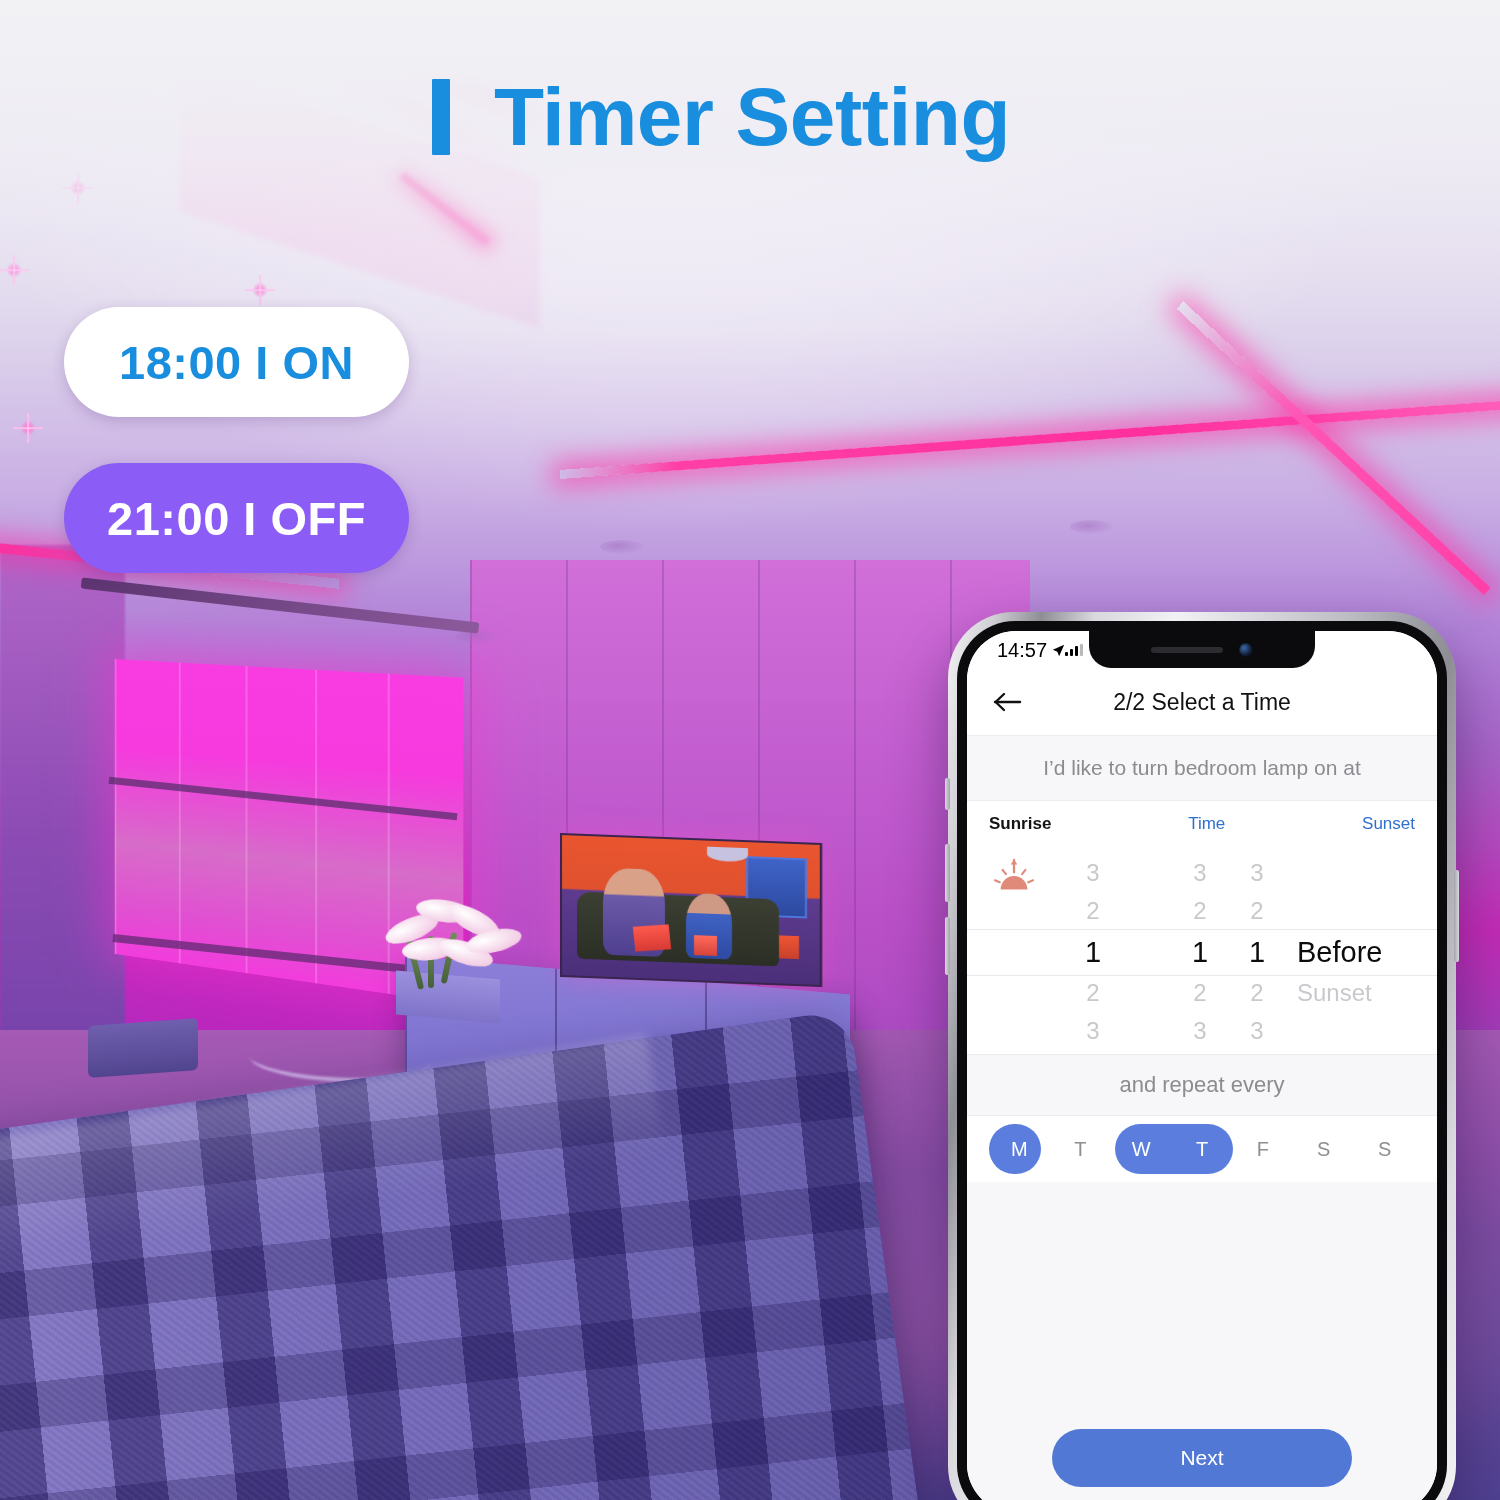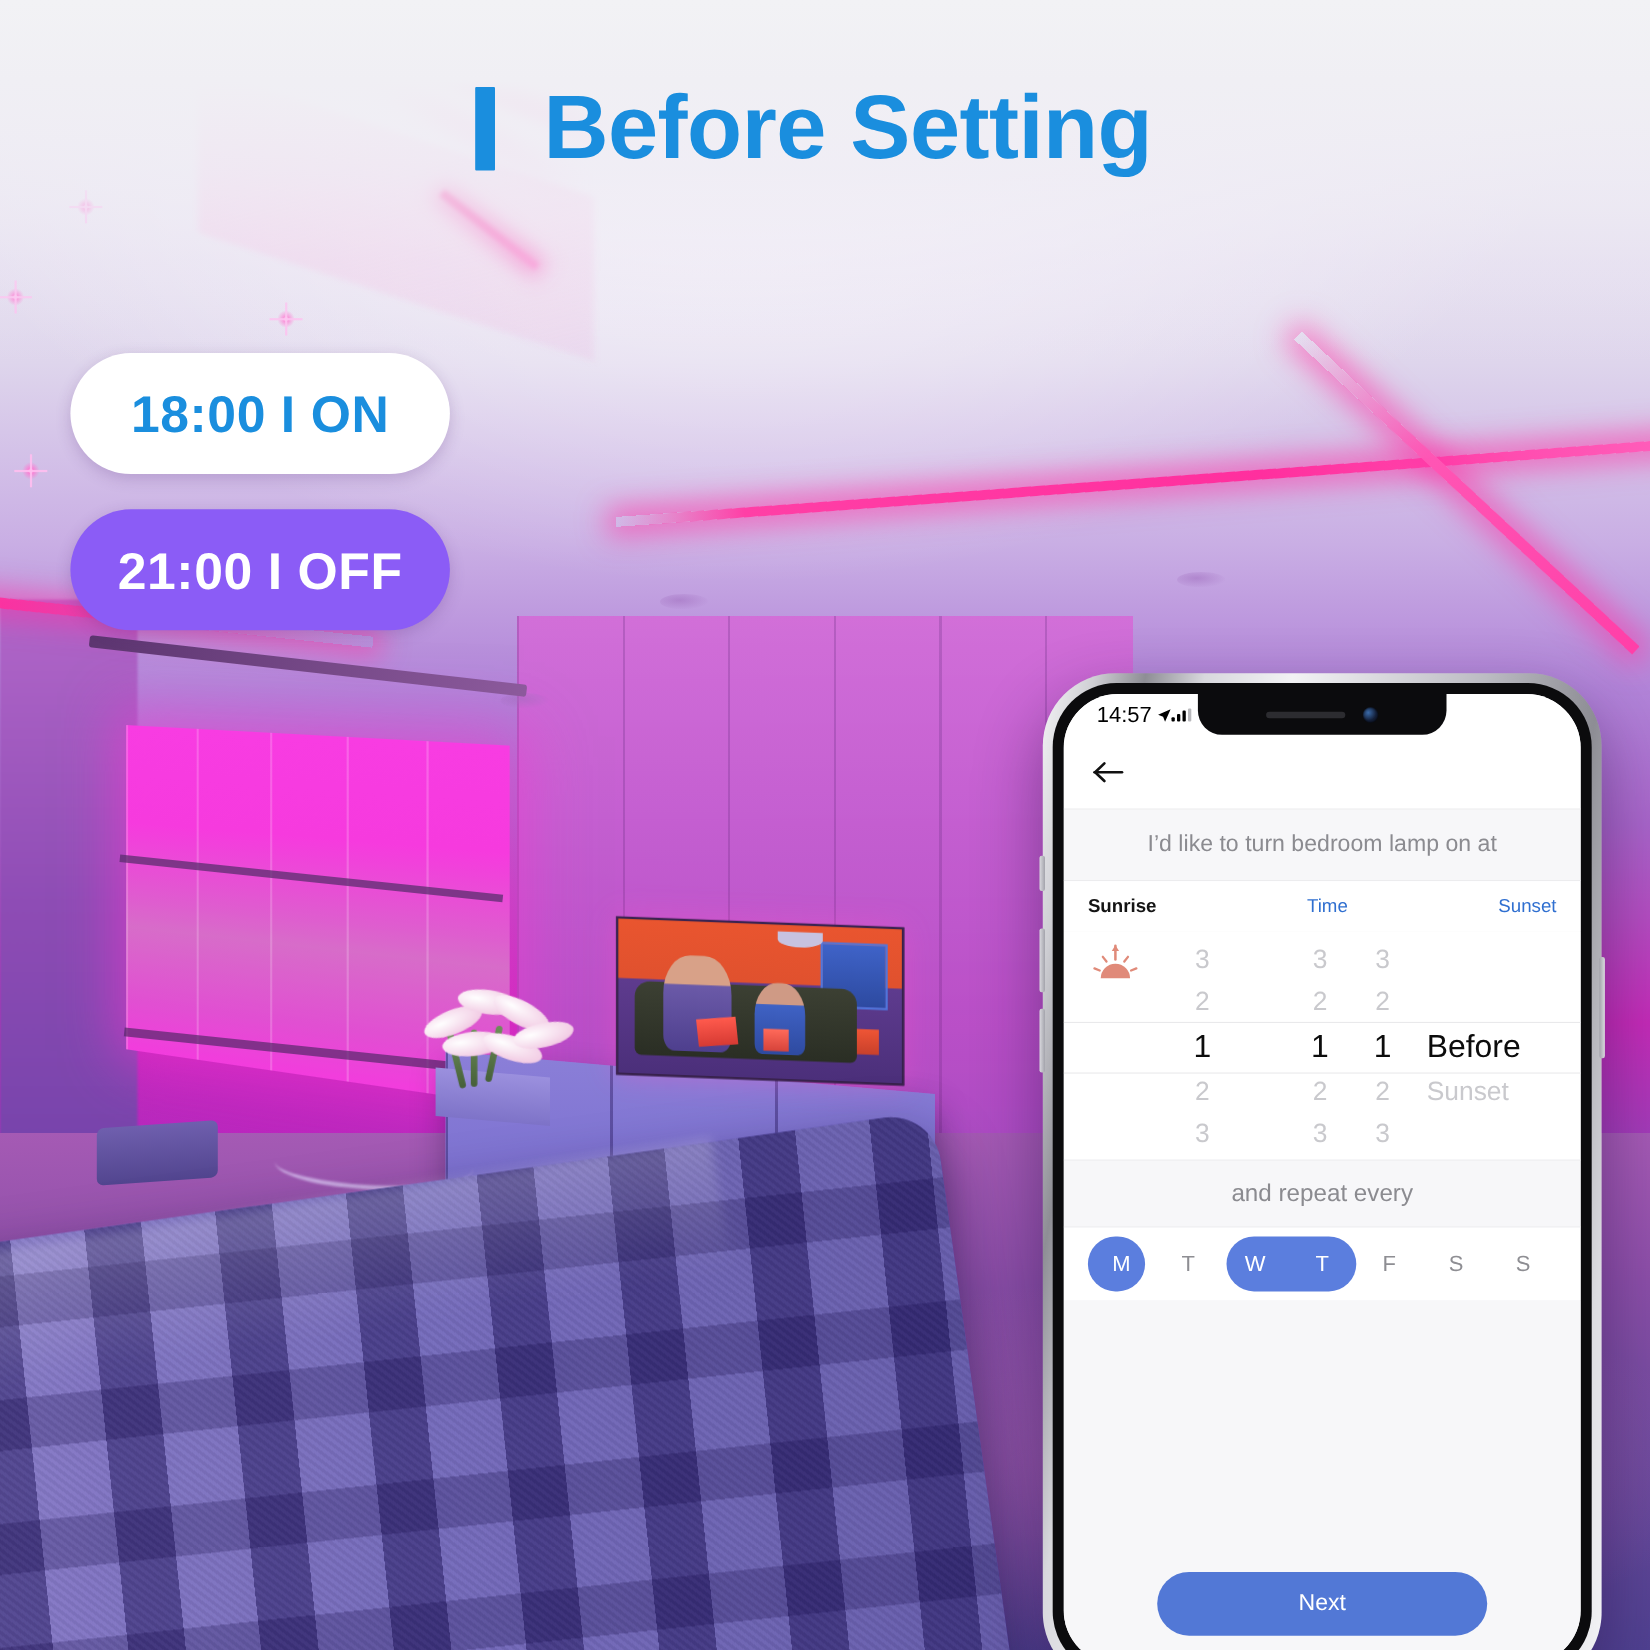--- a/index.html
+++ b/index.html
@@ -383,21 +383,21 @@
     display:flex;
     align-items:center;
     justify-content:center;
     border-radius: 56px;
     font-size: 47px;
     font-weight: 700;
     letter-spacing: .5px;
     white-space: nowrap;
   }
   .badge-on {
-    left: 64px; top: 321px;
+    left: 64px; top: 307px;
     width: 345px; height: 110px;
     background: #ffffff;
     color: #1a8ede;
     box-shadow: 0 4px 14px rgba(80,40,120,.22);
   }
   .badge-off {
     left: 64px; top: 463px;
     width: 345px; height: 110px;
     background: #8b5cf6;
     color: #ffffff;
@@ -749,21 +749,21 @@
     <div class="sparkle" style="left:70px;  top:180px;"></div>
     <div class="sparkle" style="left:6px;   top:262px;"></div>
     <div class="sparkle" style="left:252px; top:282px;"></div>
     <div class="sparkle" style="left:20px;  top:420px;"></div>
 
     <div class="top-veil"></div>
   </div>
 
   <div class="title-wrap">
     <span class="title-bar"></span>
-    <span class="title-text">Before Setting</span>
+    <span class="title-text">Timer Setting</span>
   </div>
 
   <div class="badge badge-on">18:00 I ON</div>
   <div class="badge badge-off">21:00 I OFF</div>
 
   <div class="phone">
     <div class="phone-body"></div>
     <div class="btn-side btn-mute"></div>
     <div class="btn-side btn-volup"></div>
     <div class="btn-side btn-voldn"></div>
@@ -803,20 +803,21 @@
           </div>
         </div>
 
         <div class="app-header">
           <span class="back-arrow">
             <svg width="30" height="22" viewBox="0 0 30 22">
               <path d="M2 11h25" stroke="#111" stroke-width="2.4" fill="none" stroke-linecap="round"></path>
               <path d="M11 3 2.6 11l8.4 8" stroke="#111" stroke-width="2.4" fill="none" stroke-linecap="round" stroke-linejoin="round"></path>
             </svg>
           </span>
+          <span class="app-title">2/2 Select a Time</span>
         </div>
 
         <div class="prompt-row">I’d like to turn bedroom lamp on at</div>
 
         <div class="tabs">
           <span class="tab tab-sunrise">Sunrise</span>
           <span class="tab spacer"></span>
           <span class="tab tab-time">Time</span>
           <span class="tab spacer"></span>
           <span class="tab tab-sunset">Sunset</span>

